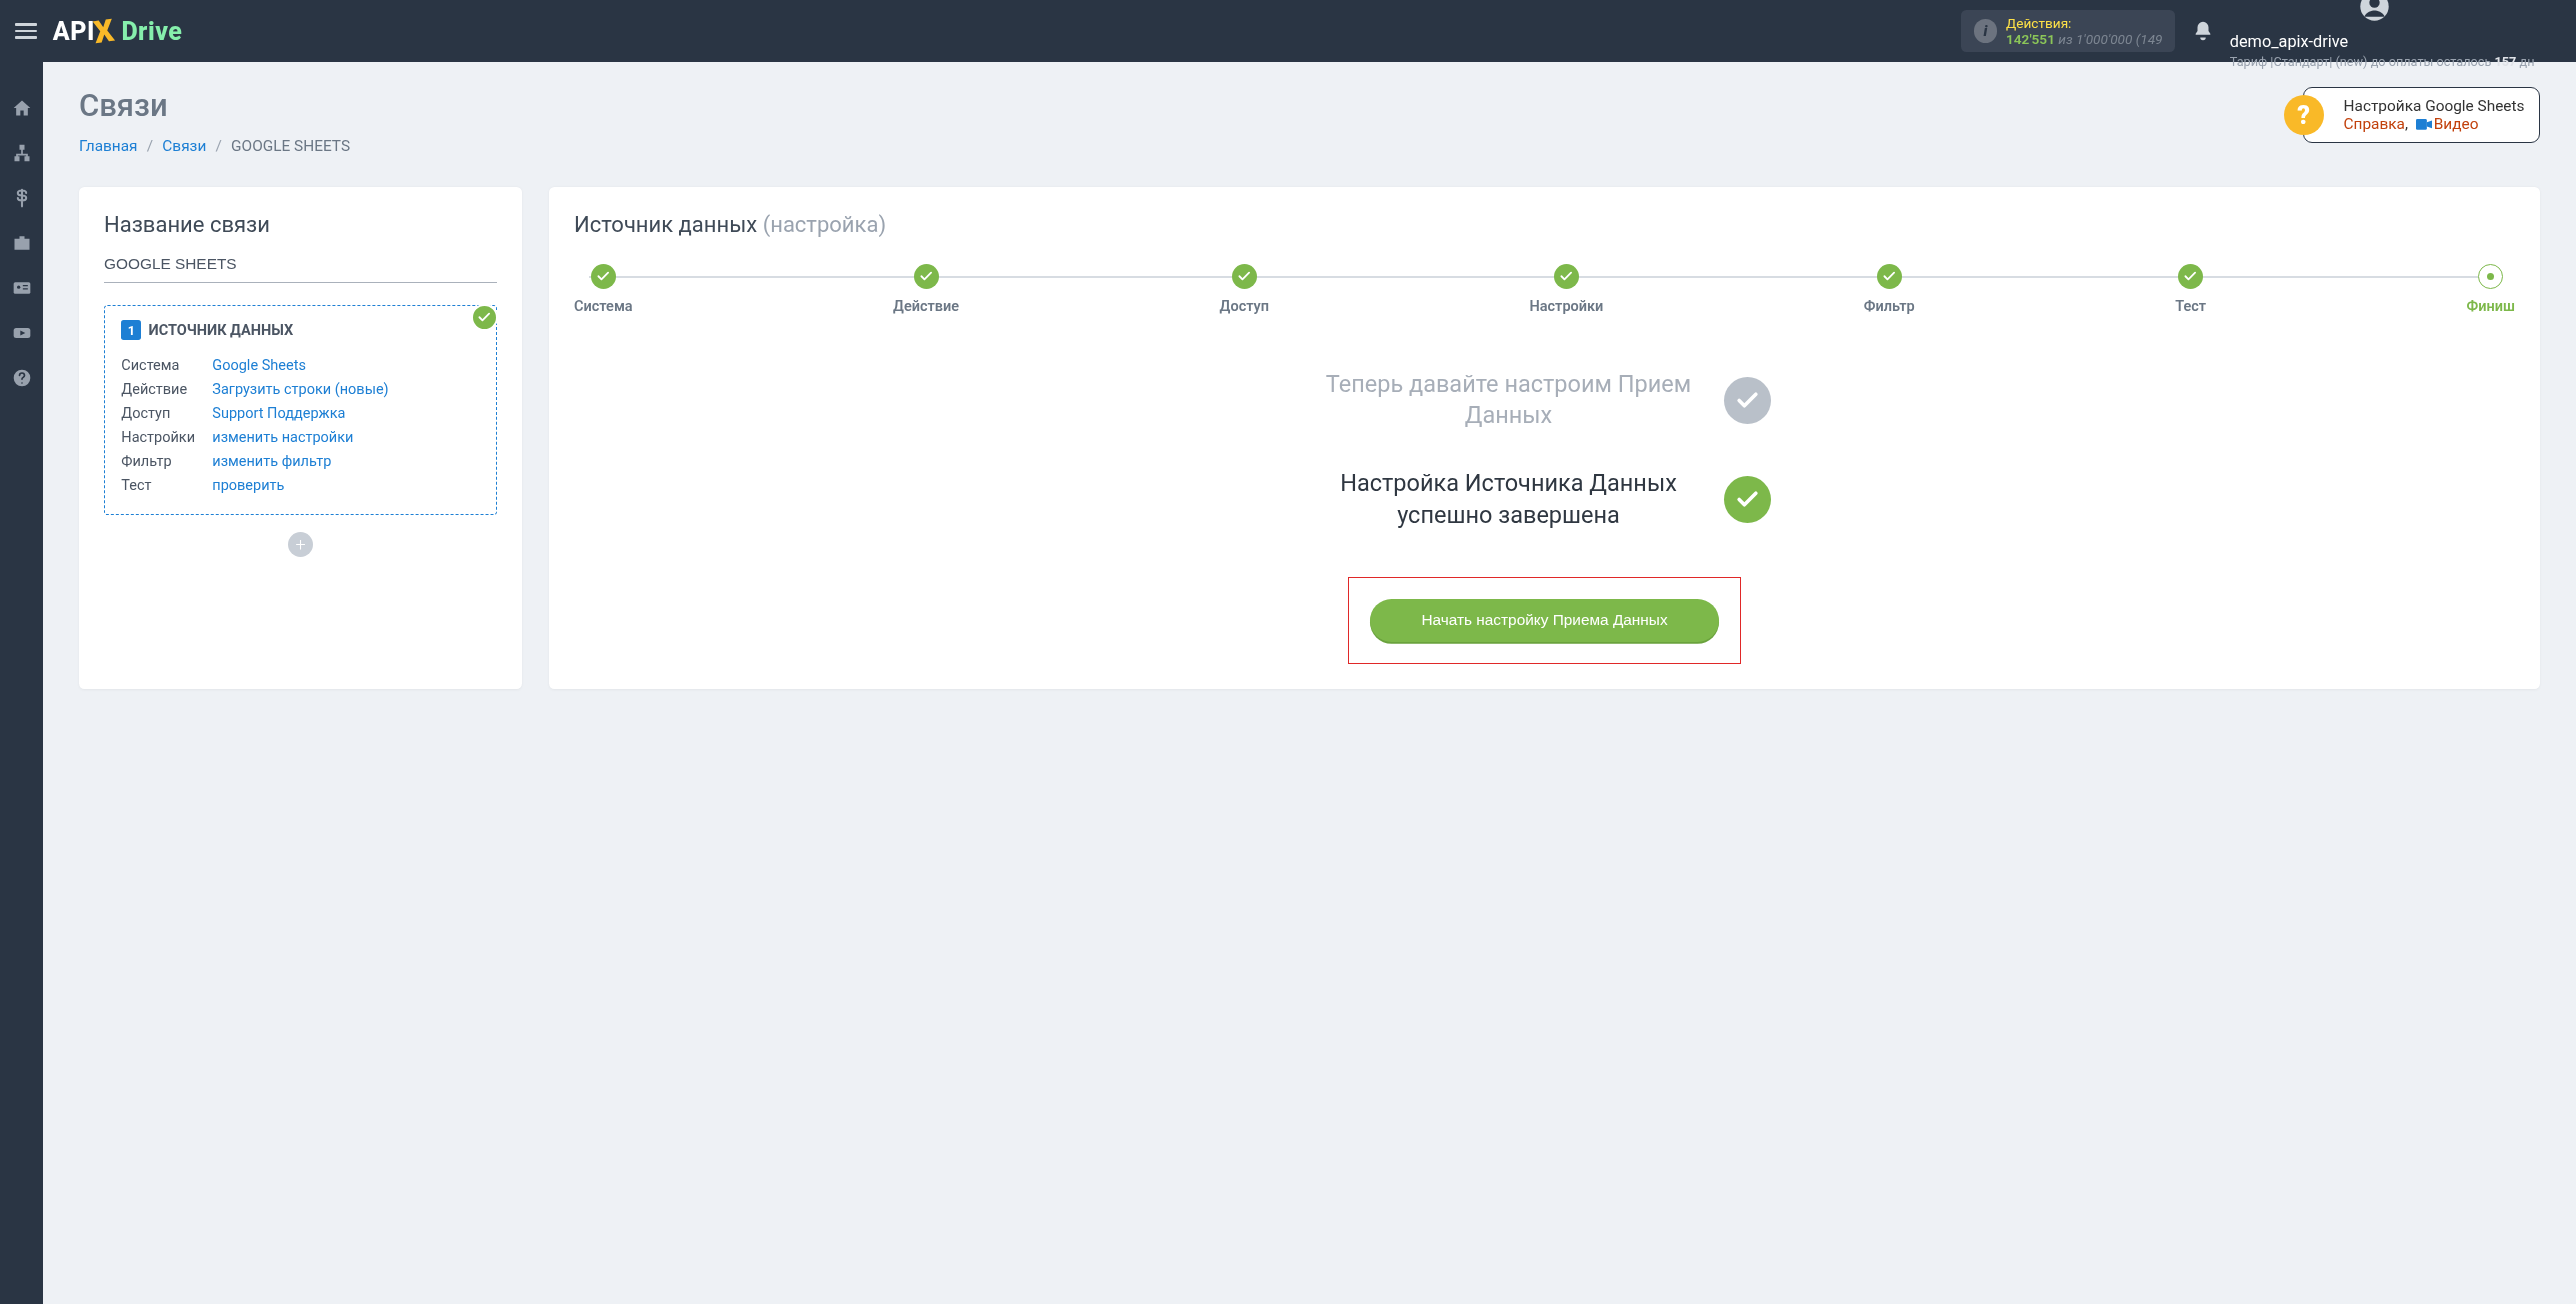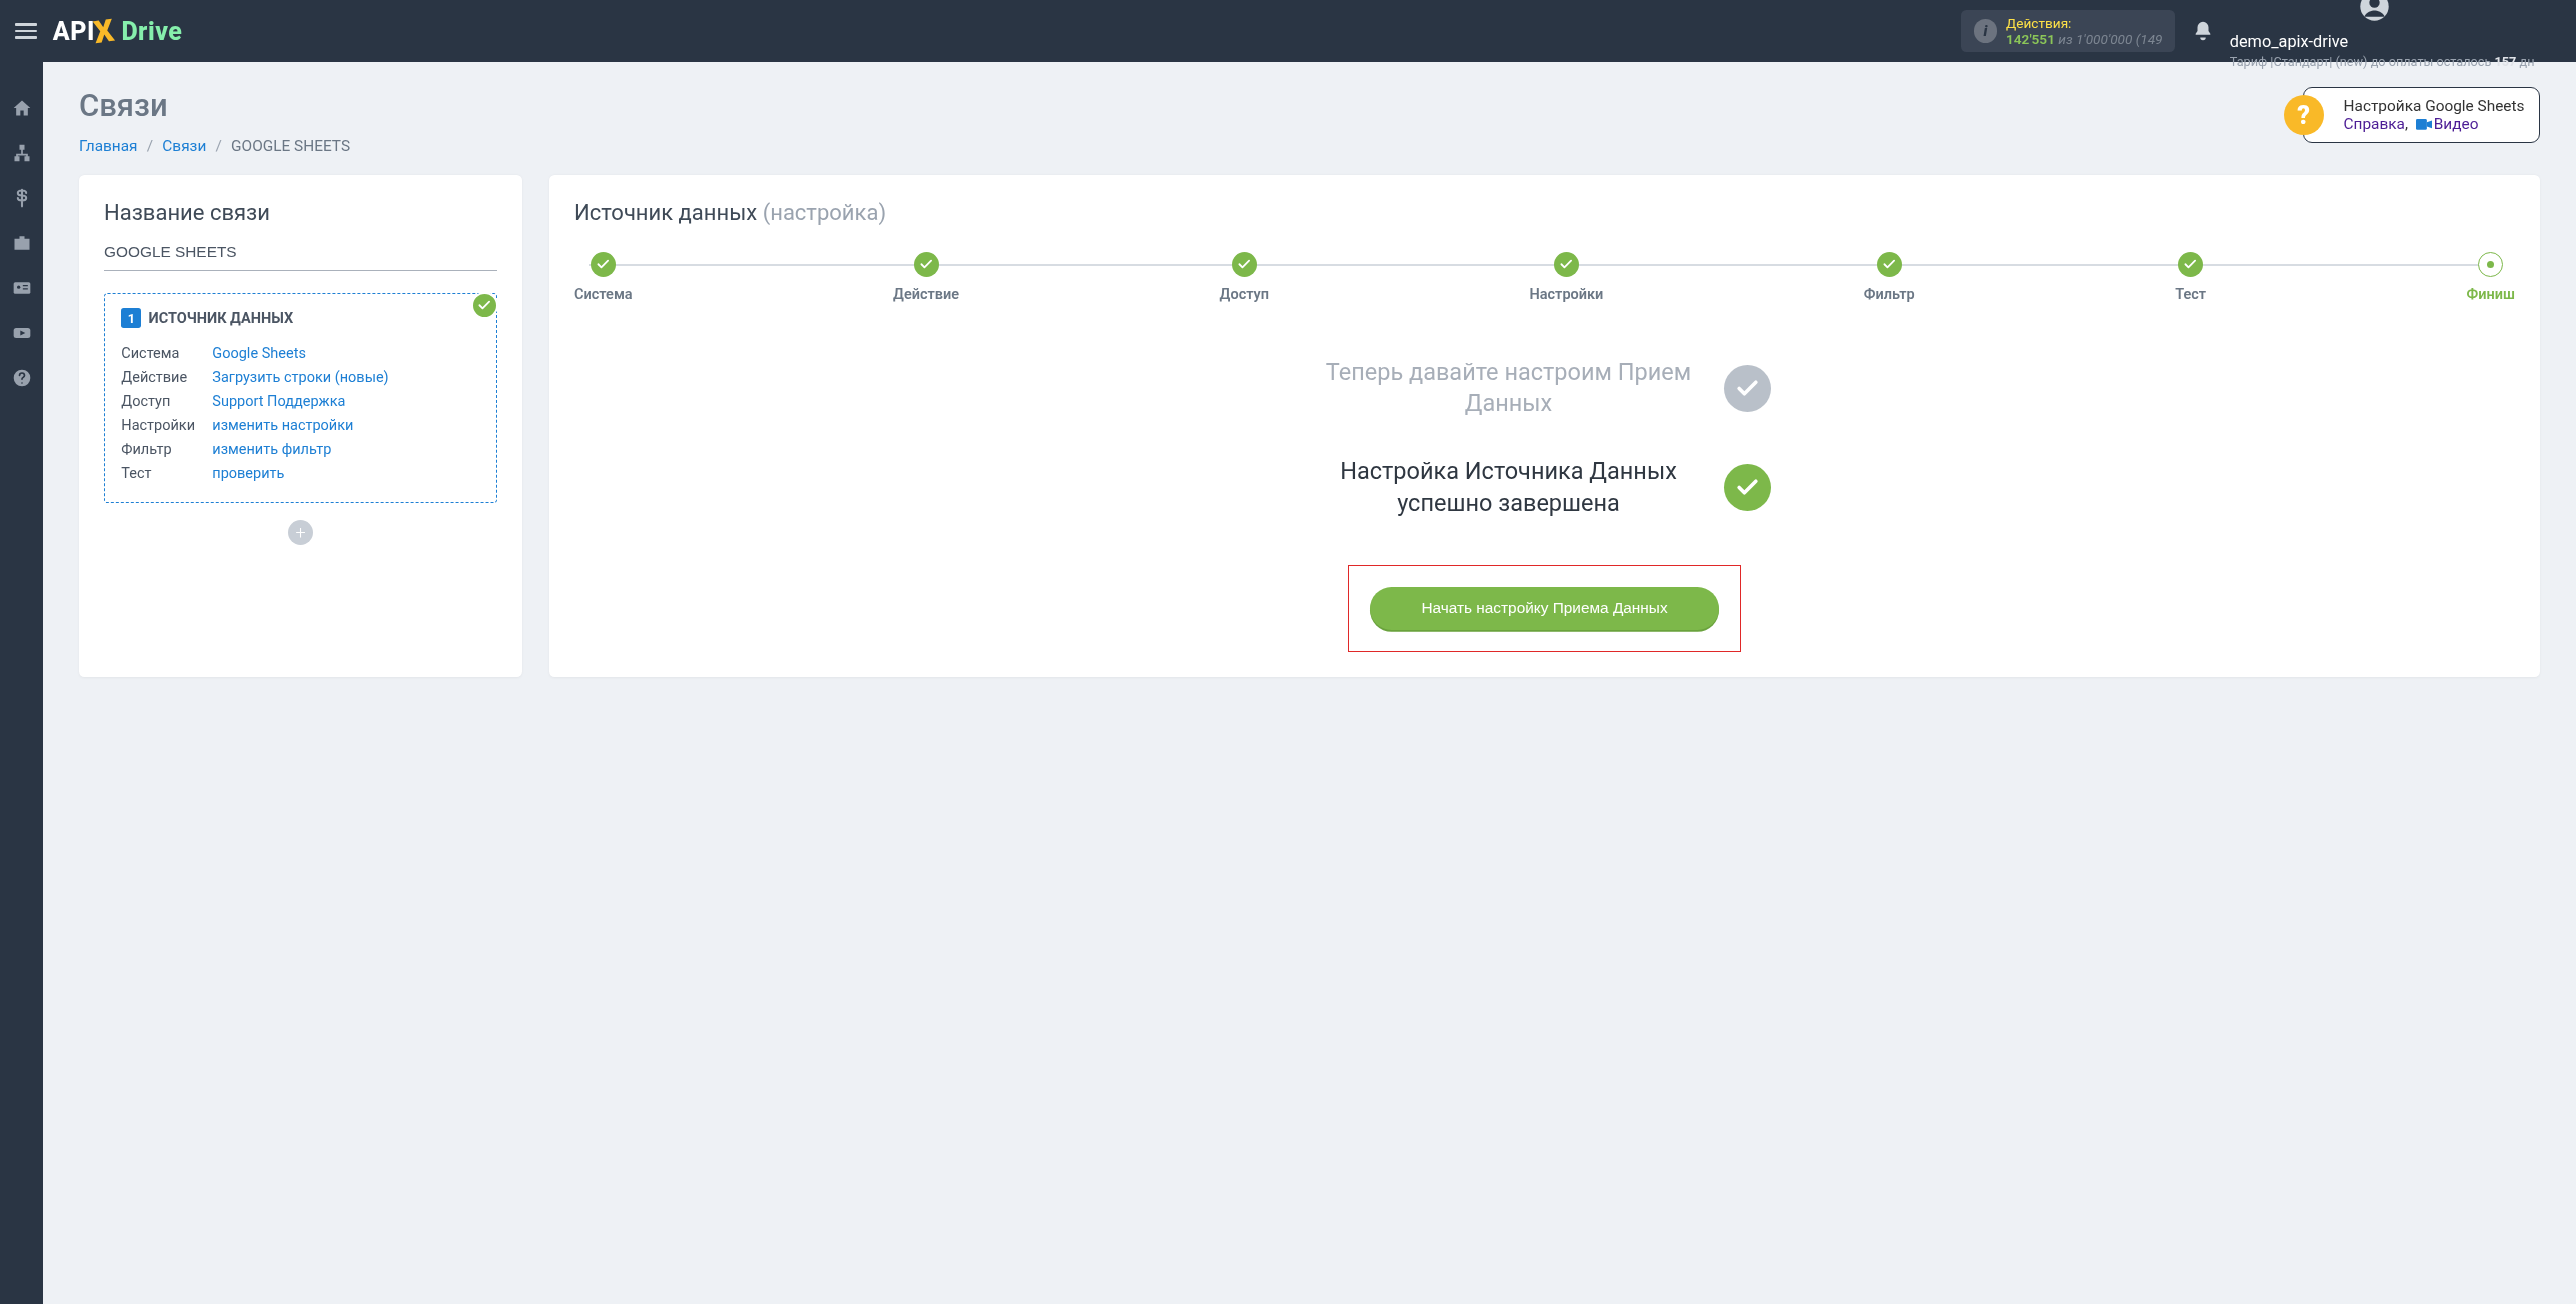--- a/index.html
+++ b/index.html
@@ -70,41 +70,41 @@
     flex: 1;
     padding: 25px 36px;
   }
   .page-title {
     font-size: 31px;
     color: #6b7785;
     font-weight: 500;
     margin-bottom: 12.7px;
   }
   .top-row { display:flex; justify-content: space-between; align-items: flex-start; }
-  .breadcrumb { font-size: 15.4px; color:#6b7785; margin-bottom: 20px;}
+  .breadcrumb { font-size: 15.4px; color:#6b7785; margin-bottom: 32px;}
   .breadcrumb a { color: #1d7fd4; text-decoration: none; }
   .breadcrumb .sep { color:#9aa3af; margin: 0 5.4px;}
   .breadcrumb .current { color:#6b7785; }
 
   .help-box {
     background: #fff;
     border: 1.8px solid #2a3544;
     border-radius: 9px;
     padding: 9px 14.5px 9px 40px;
     position: relative;
     font-size: 15.4px;
   }
   .help-box .q {
     position: absolute; left: -20px; top: 50%; transform: translateY(-50%);
     width: 40px; height: 40px; border-radius: 50%;
     background: #f9b928; color:#fff; font-weight:900; font-size:25px;
     display:flex; align-items:center; justify-content:center;
   }
   .help-box .title { color:#333; }
-  .help-box .links a { color:#4c1d95; text-decoration:none; }
+  .help-box .links a { color:#c2410c; text-decoration:none; }
   .help-box .vid-icon { width:16.3px; height:12.7px; fill:#1d7fd4; vertical-align: -1.8px; margin-right:1.8px;}
 
   .cols { display:flex; gap: 27px; }
   .card {
     background: #fff;
     border-radius: 5.4px;
     box-shadow: 0 0.9px 2.7px rgba(0,0,0,0.05);
     padding: 25px;
   }
   .card.left { width: 443px; flex-shrink:0; }

